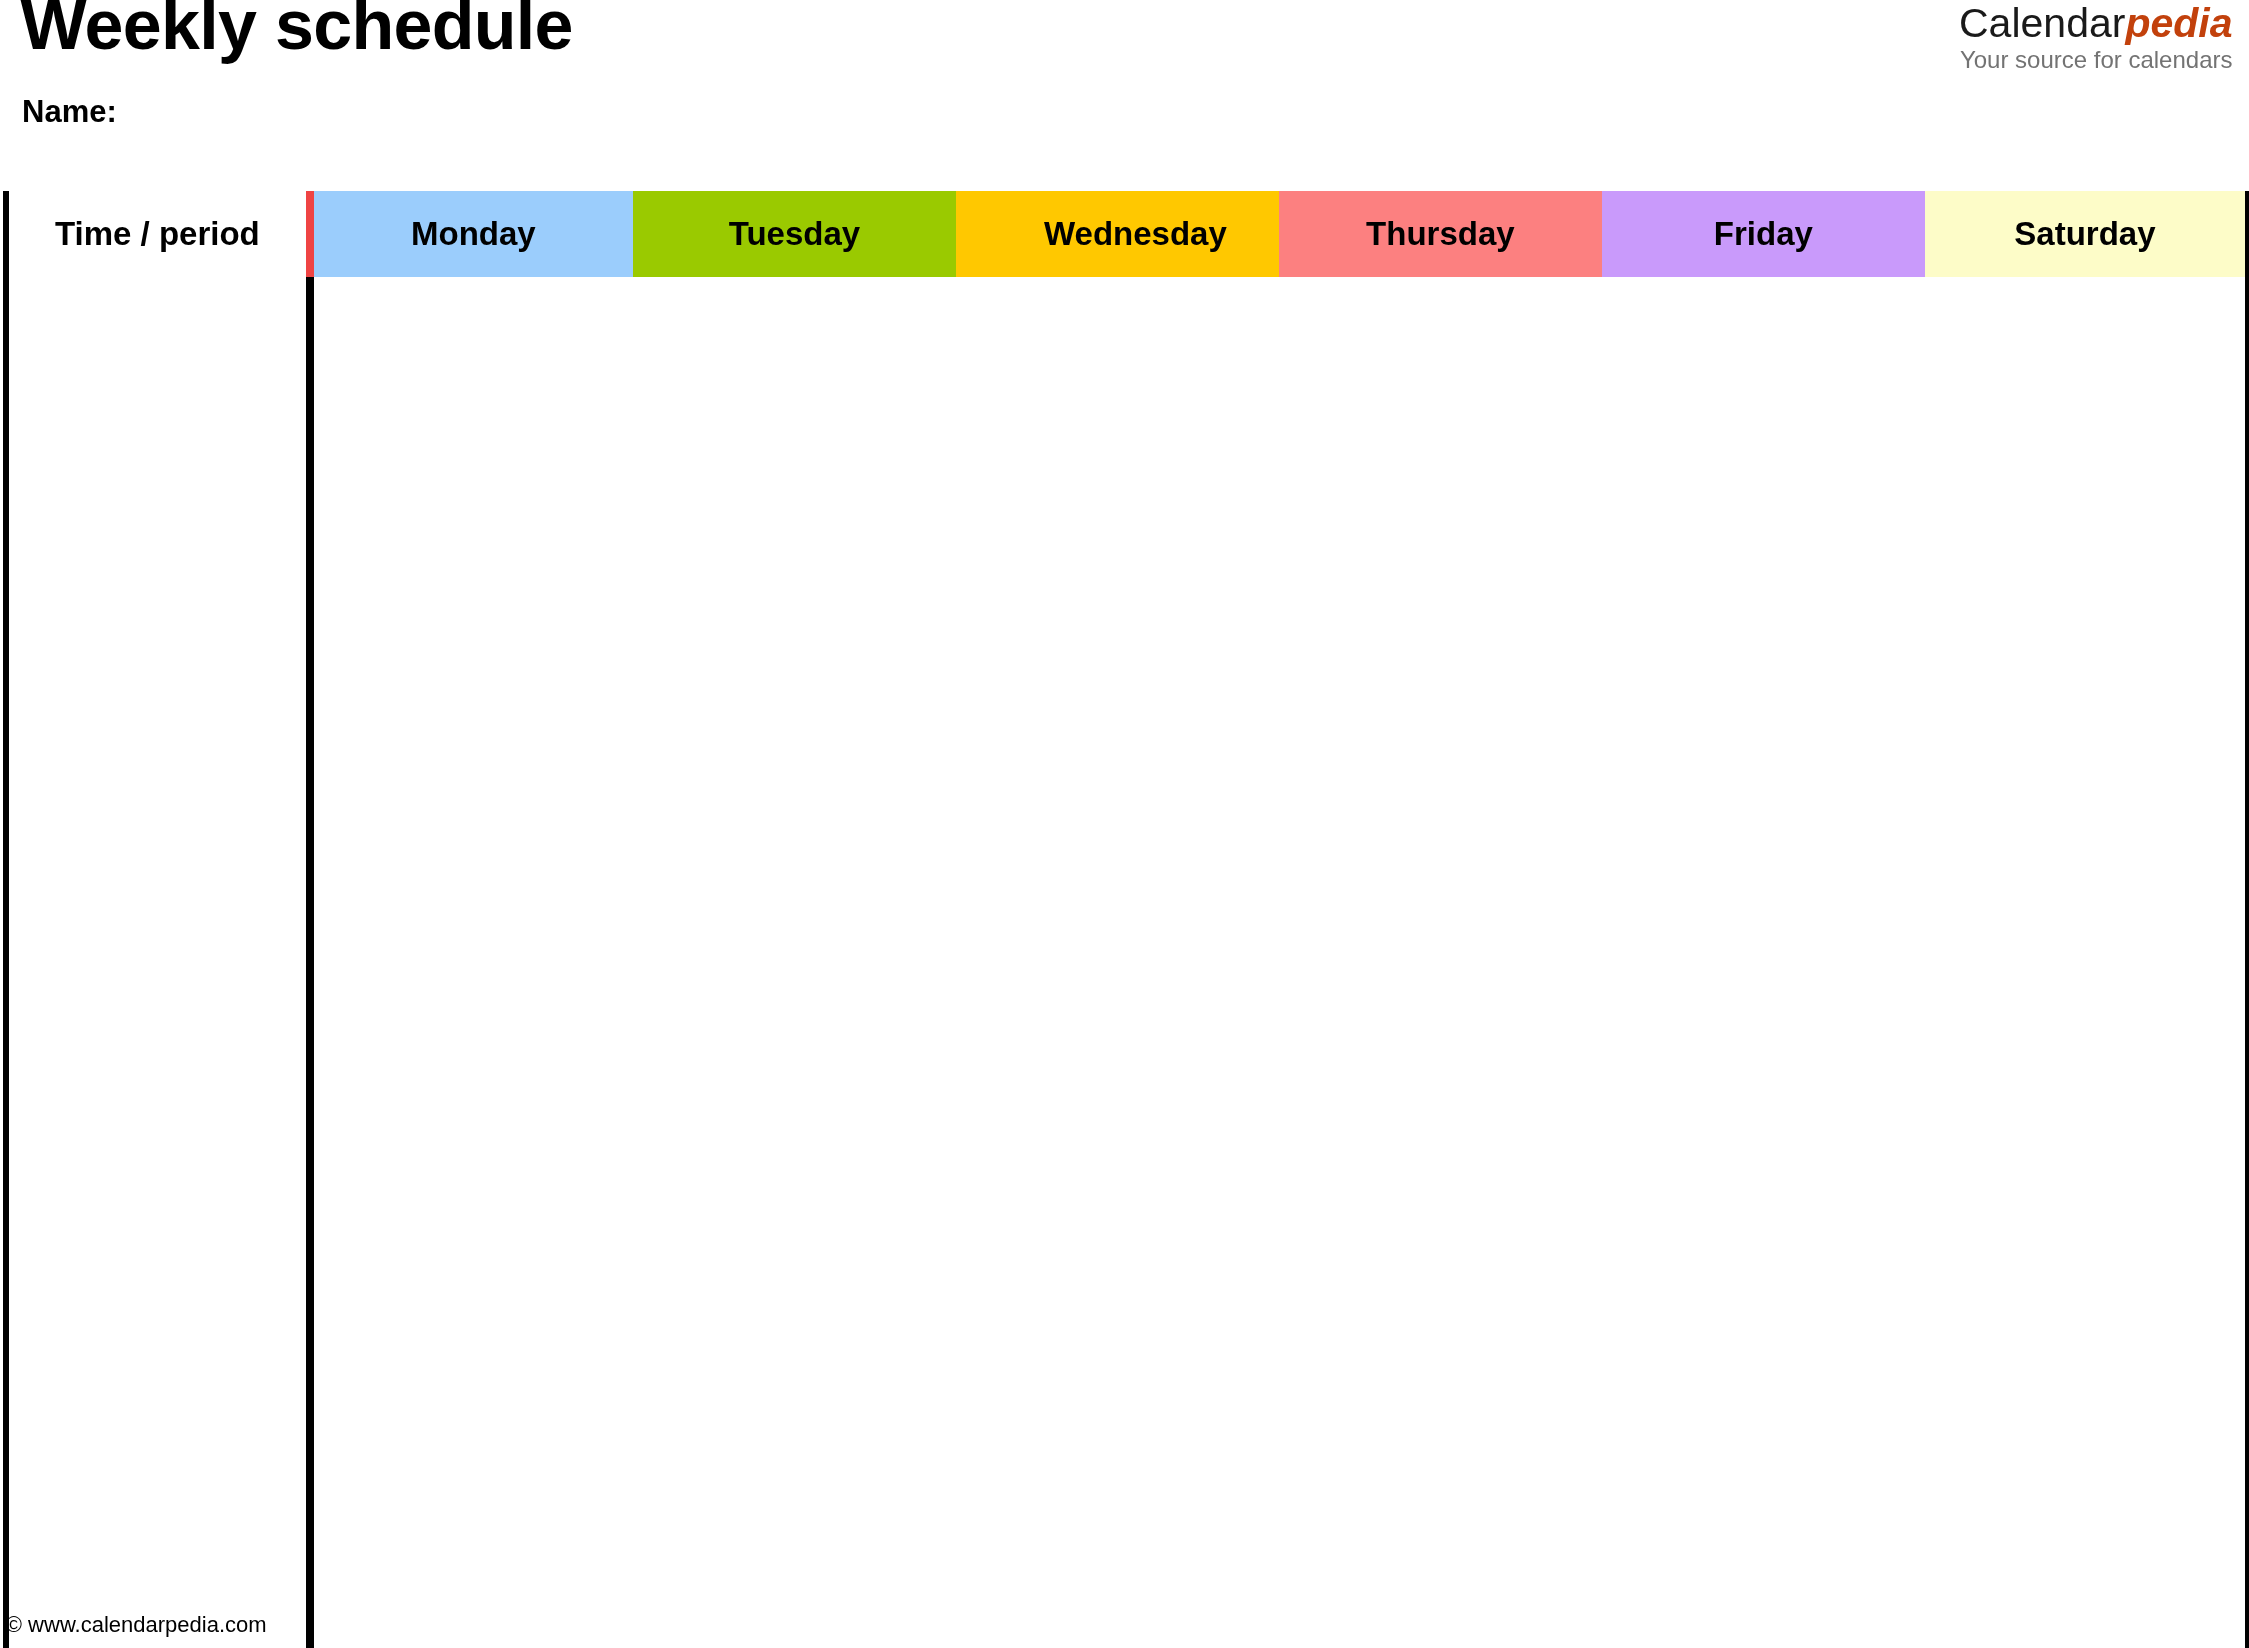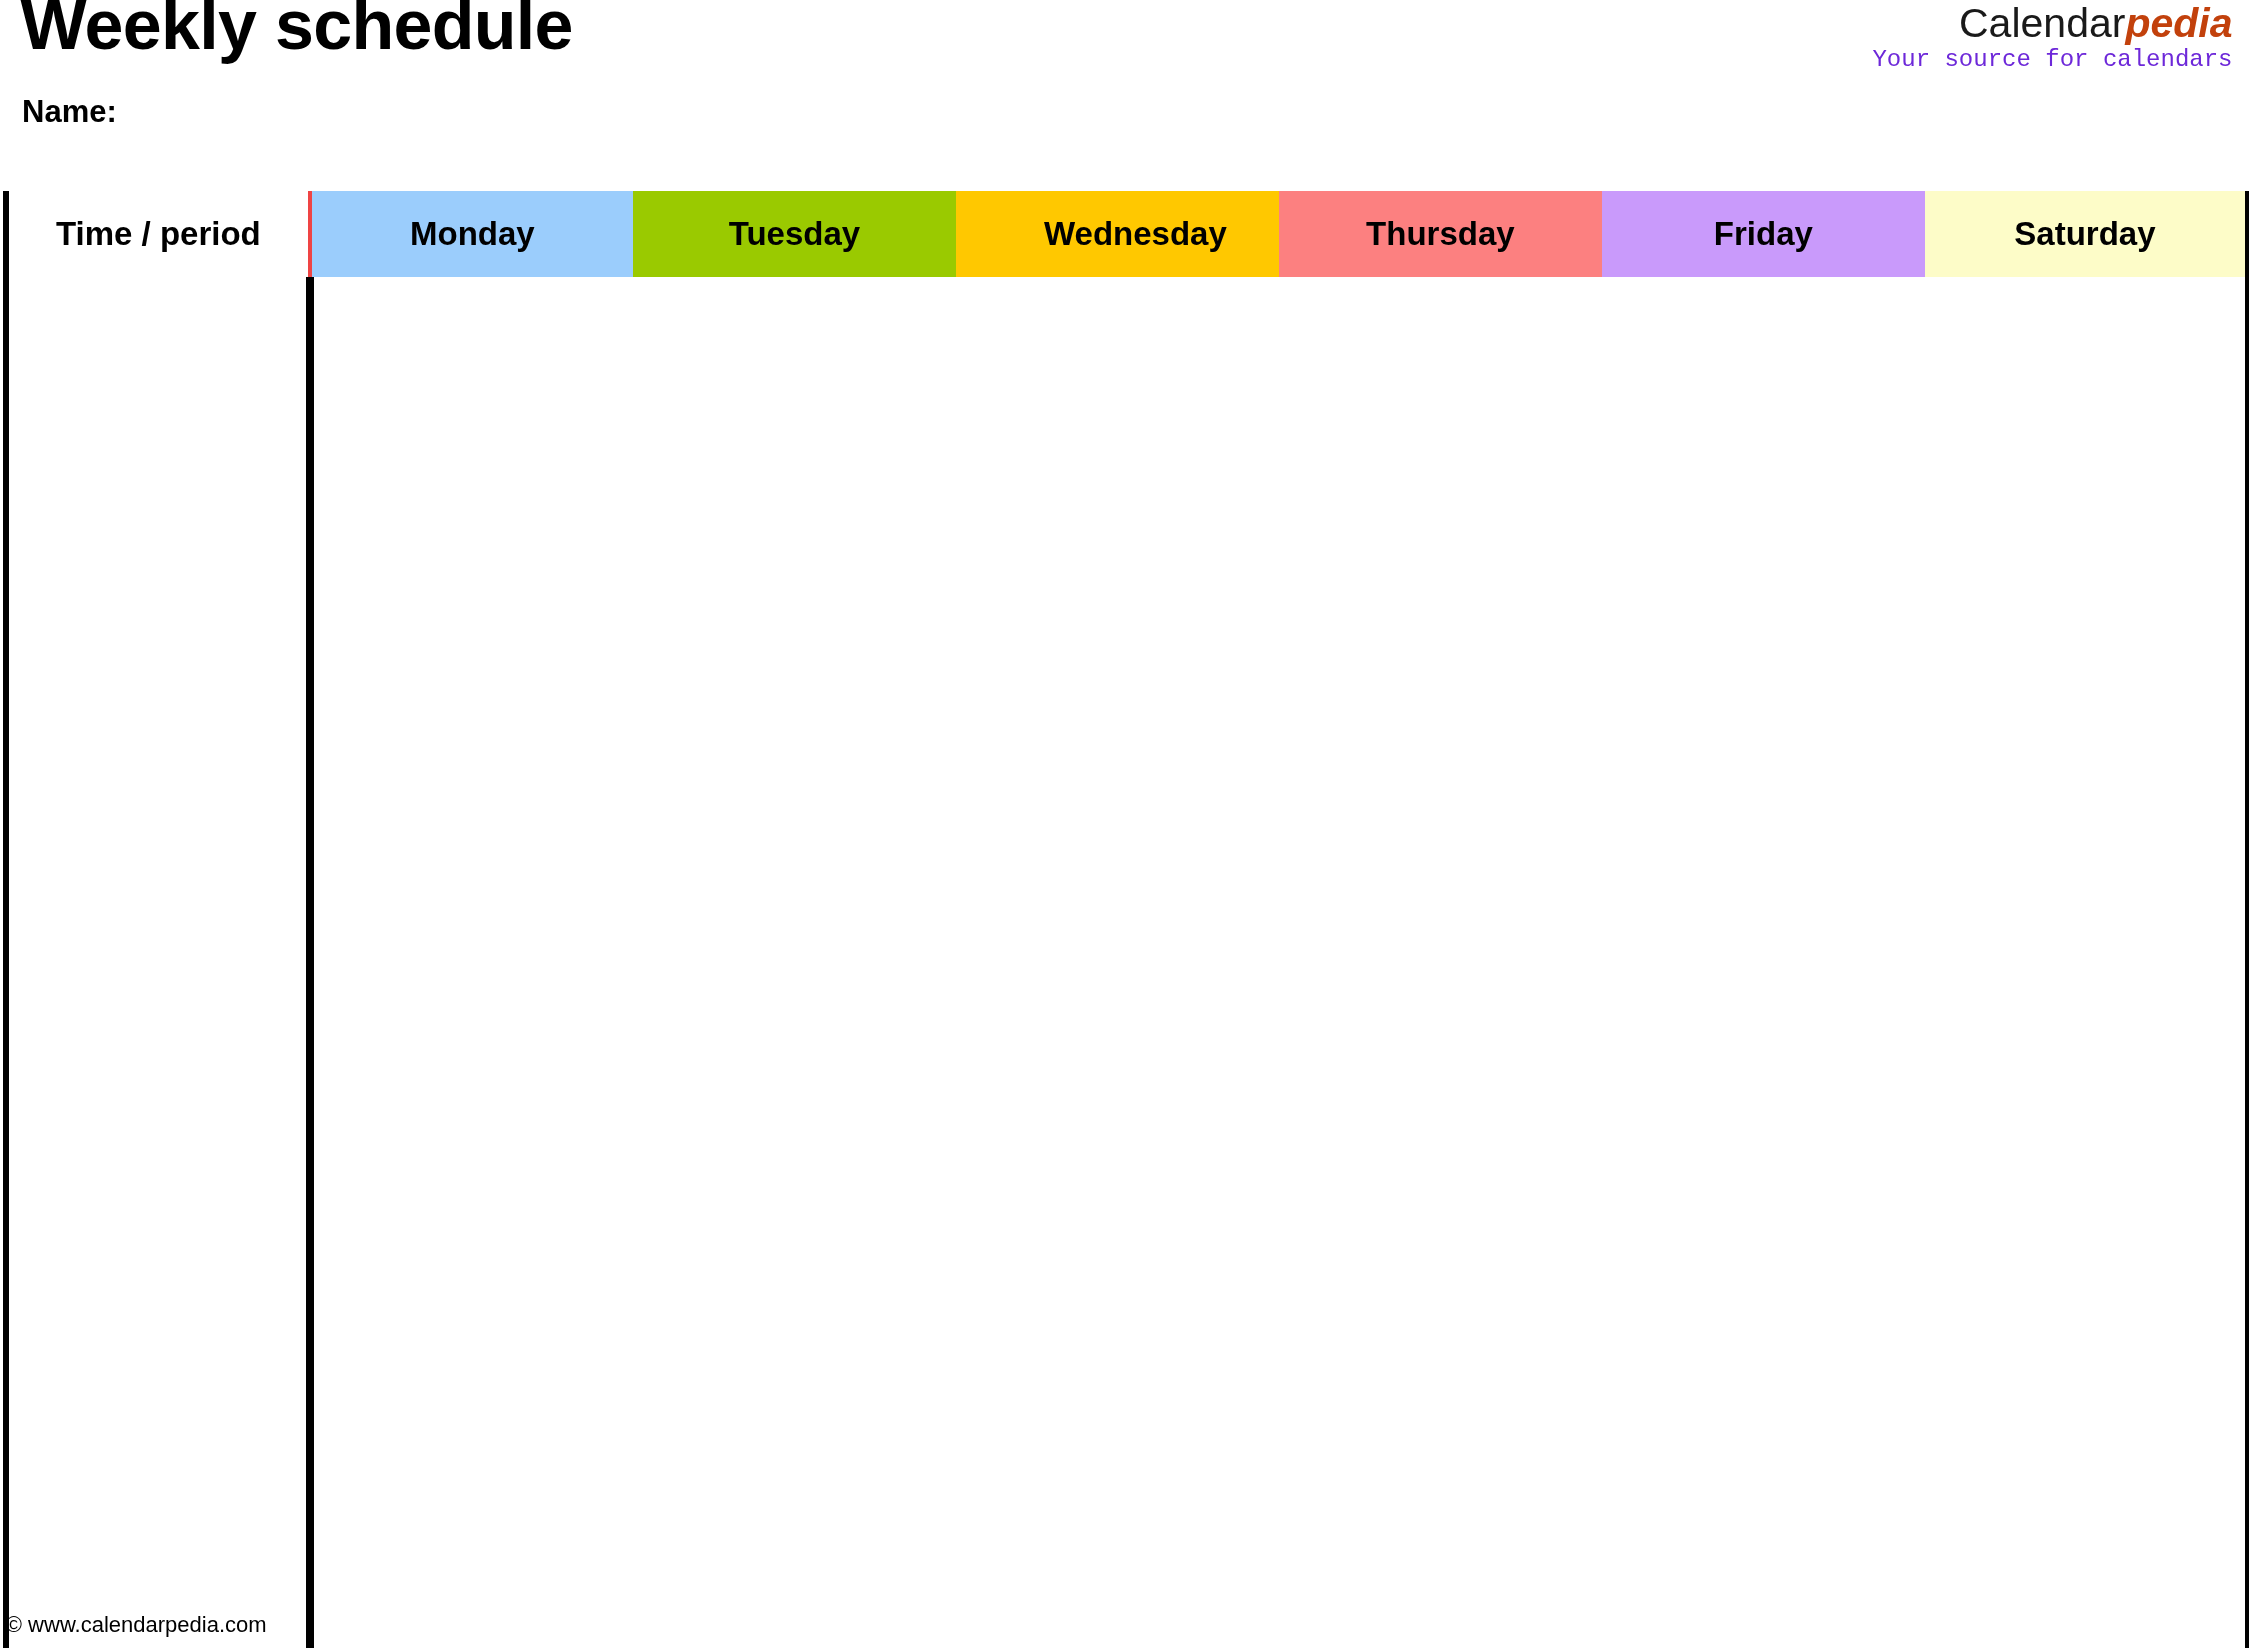--- a/index.html
+++ b/index.html
@@ -69,25 +69,24 @@
     color: #1a1a1a;
     font-weight: normal;
   }
   .brand-pedia {
     color: #c2410c;
     font-weight: bold;
     font-style: italic;
   }
   .brand-tag {
     font-size: 24px;
-    color: #6d28d9;
+    color: #737373;
     white-space: nowrap;
     margin-top: 2.9px;
     line-height: 1.05;
-    font-family: Liberation Mono, monospace;
   }
 
   
   .schedule {
     position: absolute;
     left: 2.9px;
     top: 191px;
     width: 2244px;
     border-collapse: collapse;
     table-layout: fixed;
@@ -113,21 +112,21 @@
     letter-spacing: 0px;
     border-top: 6.5px solid #000000;
     border-bottom: 6.5px solid #000000;
     border-left: 2.9px solid #000000;
     border-right: 2.9px solid #000000;
     white-space: nowrap;
     background: #ffffff;
   }
   .hdr.time-hdr {
     border-left: 6.5px solid #000000;
-    border-right: 4px solid #ef4444;
+    border-right: 8px solid #ef4444;
   }
   .hdr.last-hdr {
     border-right: 6.5px solid #000000;
   }
 
   
   .cell {
     height: 108px;
     background: #ffffff;
     border-bottom: 6.5px solid #000000;

